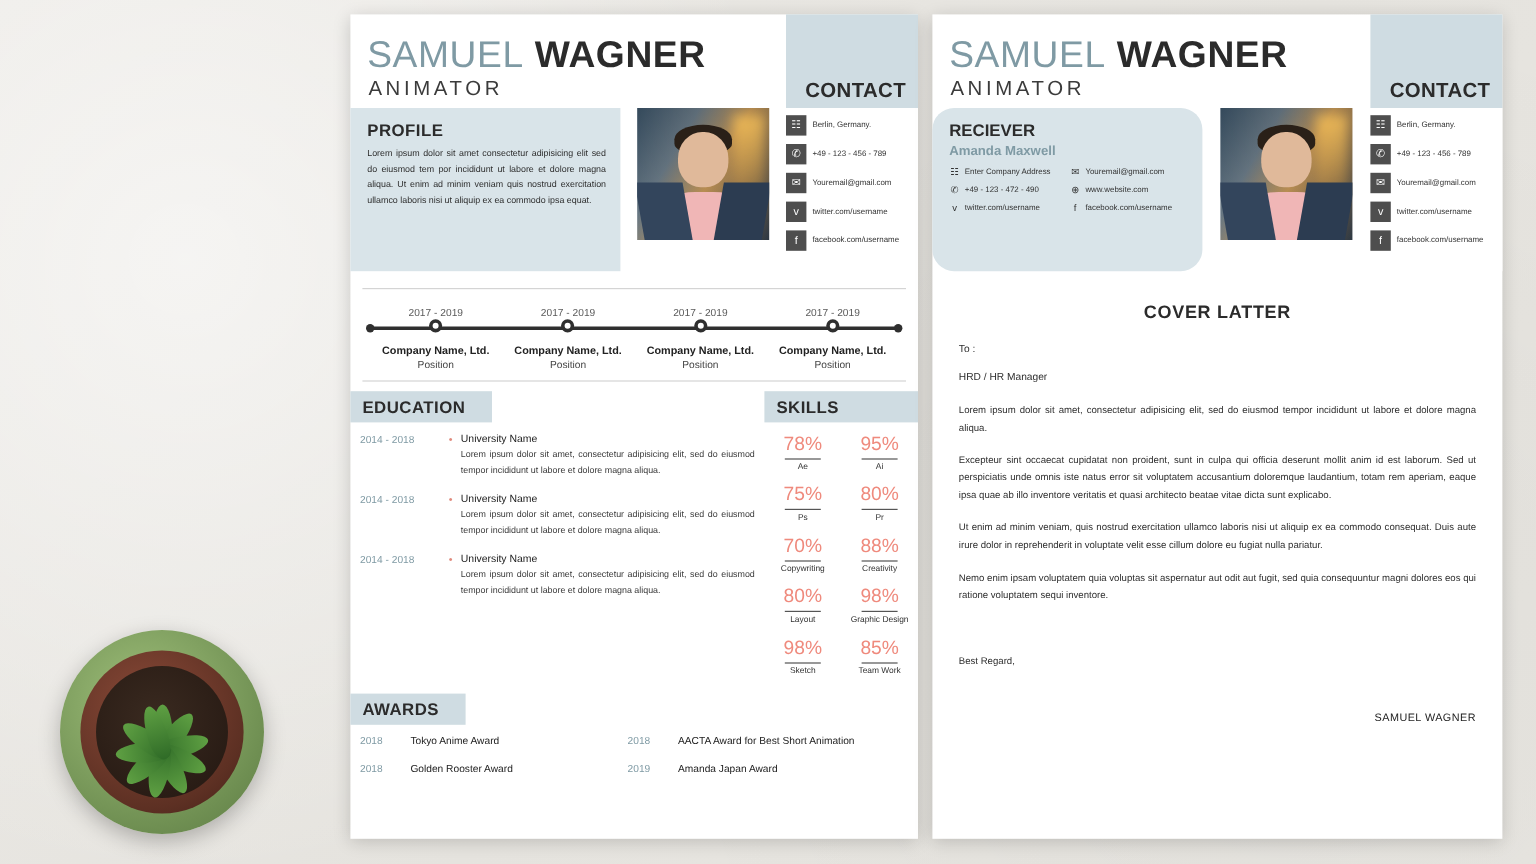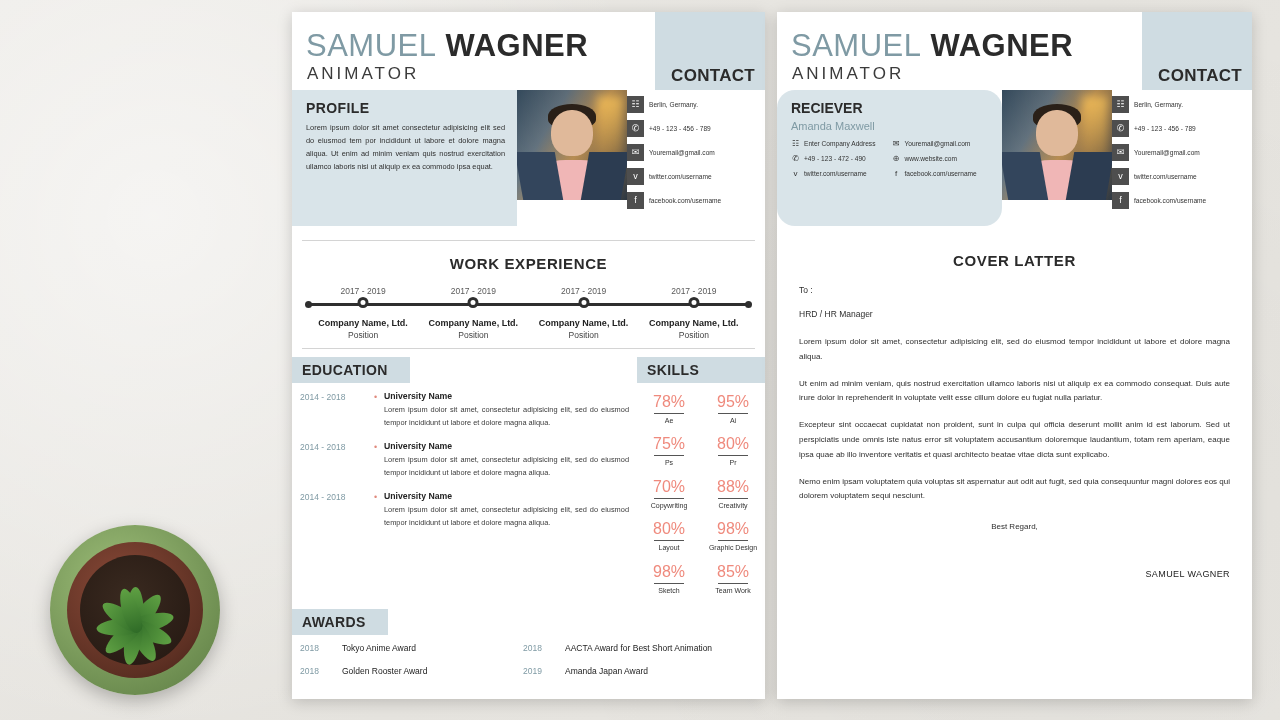--- a/index.html
+++ b/index.html
@@ -45,21 +45,21 @@
   .rightcol-bg {
     position: absolute; right: 0; top: 0; width: 110px; height: 100%;
     background: #cfdce2;
   }
   .contact-title {
     position: absolute; right: 10px; bottom: 4px;
     font-size: 17px; font-weight: 700; color: #2b2b2b; letter-spacing: 0.3px;
   }
 
   
-  .midrow { display: flex; height: 136px; }
+  .midrow { display: flex; height: 136px; justify-content: space-between; }
   .profile-box {
     width: 225px; background: #d9e4e9; padding: 10px 12px 8px 14px;
   }
   .profile-title {
     font-size: 14px; font-weight: 700; color: #2b2b2b; letter-spacing: 0.4px;
     margin-bottom: 6px;
   }
   .profile-text {
     font-size: 7.4px; line-height: 1.75; color: #2e2e2e; text-align: justify;
   }
@@ -152,21 +152,21 @@
     padding: 5px 22px 5px 10px; font-size: 14px; font-weight: 700; color: #2b2b2b;
     letter-spacing: 0.4px;
   }
   .tag-wide { display: block; padding: 5px 10px; }
 
   .edu-list { padding: 8px 0 0 8px; }
   .edu-item { display: flex; margin-bottom: 11px; }
   .edu-year { width: 74px; font-size: 8.5px; color: #7f9aa4; padding-top: 1px; }
   .edu-bullet { color: #e08a7d; font-size: 9px; width: 10px; padding-top: 1px; }
   .edu-body { flex: 1; }
-  .edu-name { font-size: 8.7px; font-weight: 700; color: #222; margin-bottom: 3px; }
+  .edu-name { font-size: 8.7px; font-weight: 400; color: #222; margin-bottom: 3px; }
   .edu-desc { font-size: 7.4px; line-height: 1.75; color: #3a3a3a; text-align: justify; }
 
   .skills-grid {
     display: flex; flex-wrap: wrap; padding: 10px 0 0 0;
   }
   .skill {
     width: 50%; text-align: center; margin-bottom: 10px;
   }
   .skill-pct { font-size: 16px; color: #ef8a7d; font-weight: 400; }
   .skill-bar { width: 30px; height: 1px; background: #555; margin: 2px auto 3px; }
@@ -176,34 +176,34 @@
   .awards { padding: 4px 13px 0 0; }
   .awards-grid { display: flex; padding: 8px 6px 0 8px; }
   .awards-grid > div { flex: 1; }
   .award-row { display: flex; margin-bottom: 12px; }
   .award-year { width: 42px; font-size: 8.5px; color: #7f9aa4; }
   .award-name { font-size: 8.5px; color: #222; line-height: 1.35; }
 
   
   .receiver-box { width: 225px; background: #d9e4e9; padding: 10px 10px 8px 14px; border-radius: 18px; }
   .receiver-title { font-size: 14px; font-weight: 700; color: #2b2b2b; }
-  .receiver-name { font-size: 11px; color: #7f9aa4; font-weight: 400; margin: 4px 0 7px; }
+  .receiver-name { font-size: 11px; color: #7f9aa4; font-weight: 700; margin: 4px 0 7px; }
   .rc-row { display: flex; align-items: center; margin-bottom: 6px; }
   .rc-item { display: flex; align-items: center; width: 50%; }
   .rc-ico { font-size: 8px; color: #333; margin-right: 4px; width: 9px; text-align: center; }
   .rc-txt { font-size: 6.6px; color: #333; }
 
   .letter { padding: 16px 22px 0 22px; }
   .letter-title { margin-bottom: 16px; }
   .letter p {
     font-size: 8px; line-height: 1.85; color: #2e2e2e; text-align: justify;
     margin-bottom: 12px;
   }
   .letter .to { margin-bottom: 14px; }
-  .sign-right { text-align: center; font-size: 8px; color: #2e2e2e; margin-top: 18px; }
+  .sign-right { text-align: left; font-size: 8px; color: #2e2e2e; margin-top: 42px; }
   .sign-name { text-align: right; font-size: 9px; color: #222; margin-top: 38px; letter-spacing: 0.4px; }
 
   
   .plant { position: absolute; left: 50px; top: 525px; width: 170px; height: 170px; }
   .plant .saucer {
     position: absolute; inset: 0; border-radius: 50%;
     background: radial-gradient(circle at 40% 35%, #9fbf7a, #6f8f52 70%, #5c7a44);
     box-shadow: 0 6px 18px rgba(0,0,0,0.25);
   }
   .plant .pot {
@@ -274,21 +274,20 @@
       </div>
       <div class="contact-row">
         <span class="cicon">f</span>
         <span class="ctext">facebook.com/username</span>
       </div>
     </div>
   </div>
 
   <div class="work">
     <div class="rule"></div>
-    <div class="section-center work-title" style="margin-top:14px;">WORK EXPERIENCE</div>
 
     <div class="timeline">
       <div class="tl-years">
         <div>2017 - 2019</div>
         <div>2017 - 2019</div>
         <div>2017 - 2019</div>
         <div>2017 - 2019</div>
       </div>
       <div class="tl-line">
         <span class="cap-l"></span>
@@ -516,23 +515,23 @@
         <span class="ctext">facebook.com/username</span>
       </div>
     </div>
   </div>
 
   <div class="letter">
     <div class="section-center letter-title" style="margin-top:10px;">COVER LATTER</div>
     <div class="to" style="font-size:8.5px;color:#2e2e2e;">To :</div>
     <div style="font-size:8.5px;color:#2e2e2e;margin-bottom:16px;">HRD / HR Manager</div>
     <p>Lorem ipsum dolor sit amet, consectetur adipisicing elit, sed do eiusmod tempor incididunt ut labore et dolore magna aliqua.</p>
+    <p>Excepteur sint occaecat cupidatat non proident, sunt in culpa qui officia deserunt mollit anim id est laborum. Sed ut perspiciatis unde omnis iste natus error sit voluptatem  accusantium doloremque laudantium, totam rem aperiam, eaque ipsa quae ab illo inventore veritatis et quasi architecto beatae vitae dicta sunt explicabo.</p>
     <p>Ut enim ad minim veniam, quis nostrud exercitation ullamco laboris nisi ut aliquip ex ea commodo consequat. Duis aute irure dolor in reprehenderit in voluptate velit esse cillum dolore eu fugiat nulla pariatur.</p>
-    <p>Excepteur sint occaecat cupidatat non proident, sunt in culpa qui officia deserunt mollit anim id est laborum. Sed ut perspiciatis unde omnis iste natus error sit voluptatem  accusantium doloremque laudantium, totam rem aperiam, eaque ipsa quae ab illo inventore veritatis et quasi architecto beatae vitae dicta sunt explicabo.</p>
-    <p>Nemo enim ipsam voluptatem quia voluptas sit aspernatur aut odit aut fugit, sed quia consequuntur magni dolores eos qui dolorem voluptatem sequi nesciunt.</p>
+    <p>Nemo enim ipsam voluptatem quia voluptas sit aspernatur aut odit aut fugit, sed quia consequuntur magni dolores eos qui ratione voluptatem sequi inventore.</p>
     <div class="sign-right">Best Regard,</div>
     <div class="sign-name">SAMUEL WAGNER</div>
   </div>
 </div>
 
 <div class="plant">
   <div class="saucer"></div>
   <div class="pot"></div>
   <div class="soil"></div>
   <div class="leaf" style="transform:rotate(0deg)"></div>

